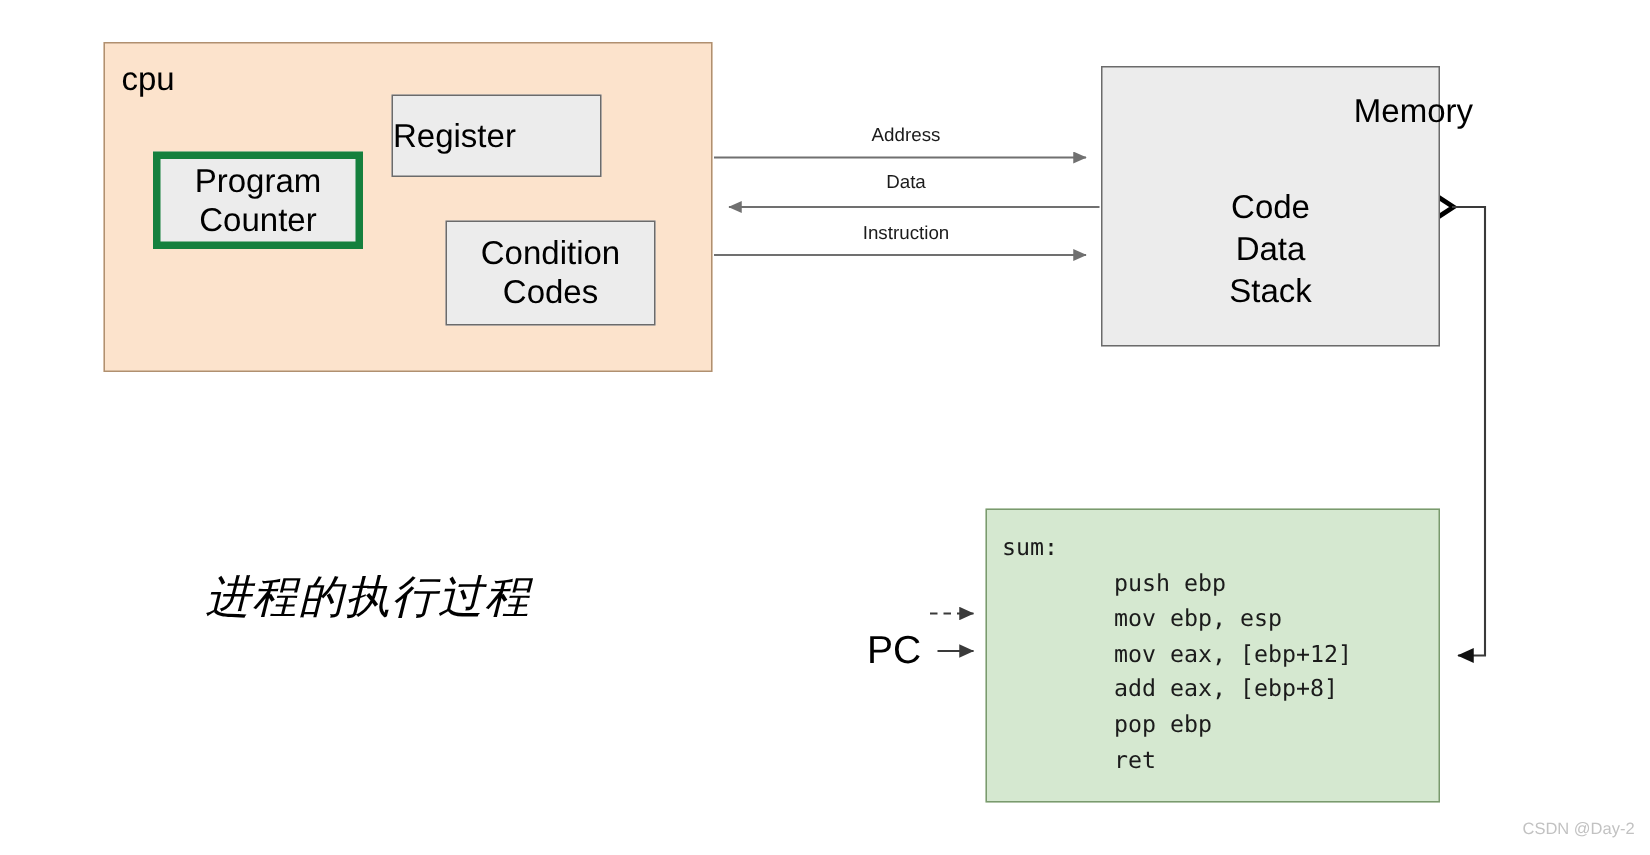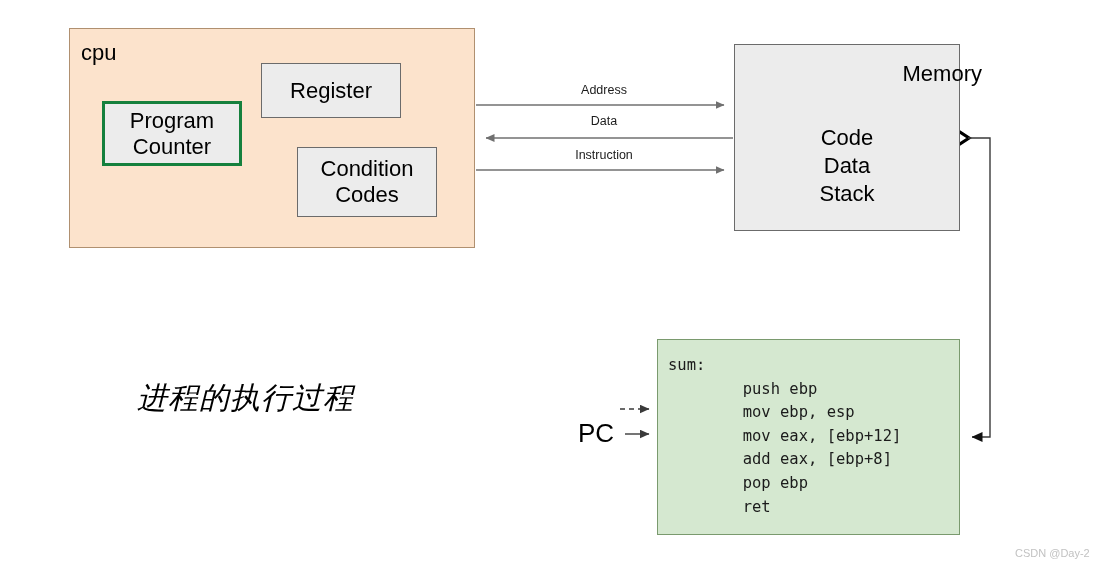--- a/index.html
+++ b/index.html
@@ -28,21 +28,20 @@
     height: 570px;
     pointer-events: none;
   }
 
   
   .box {
     position: absolute;
     box-sizing: border-box;
     display: flex;
     align-items: center;
-    justify-content: center;
     text-align: center;
     color: #000000;
     line-height: 1.18;
   }
 
   #cpu-box {
     left: 69px;  top: 28px;
     width: 406px; height: 220px;
     background: #fce3cc;
     border: 1px solid #b09070;
@@ -54,21 +53,21 @@
     font-size: 22px;
     color: #000;
     line-height: 1.1;
     white-space: nowrap;
   }
 
   #pc-box {
     left: 102px; top: 101px;
     width: 140px; height: 65px;
     background: #ececec;
-    border: 3px solid #15803d;
+    border: 5px solid #15803d;
     font-size: 22px;
   }
   #register-box {
     left: 261px; top: 63px;
     width: 140px; height: 55px;
     background: #ececec;
     border: 1px solid #6b6b6b;
     font-size: 22px;
   }
   #condition-box {

